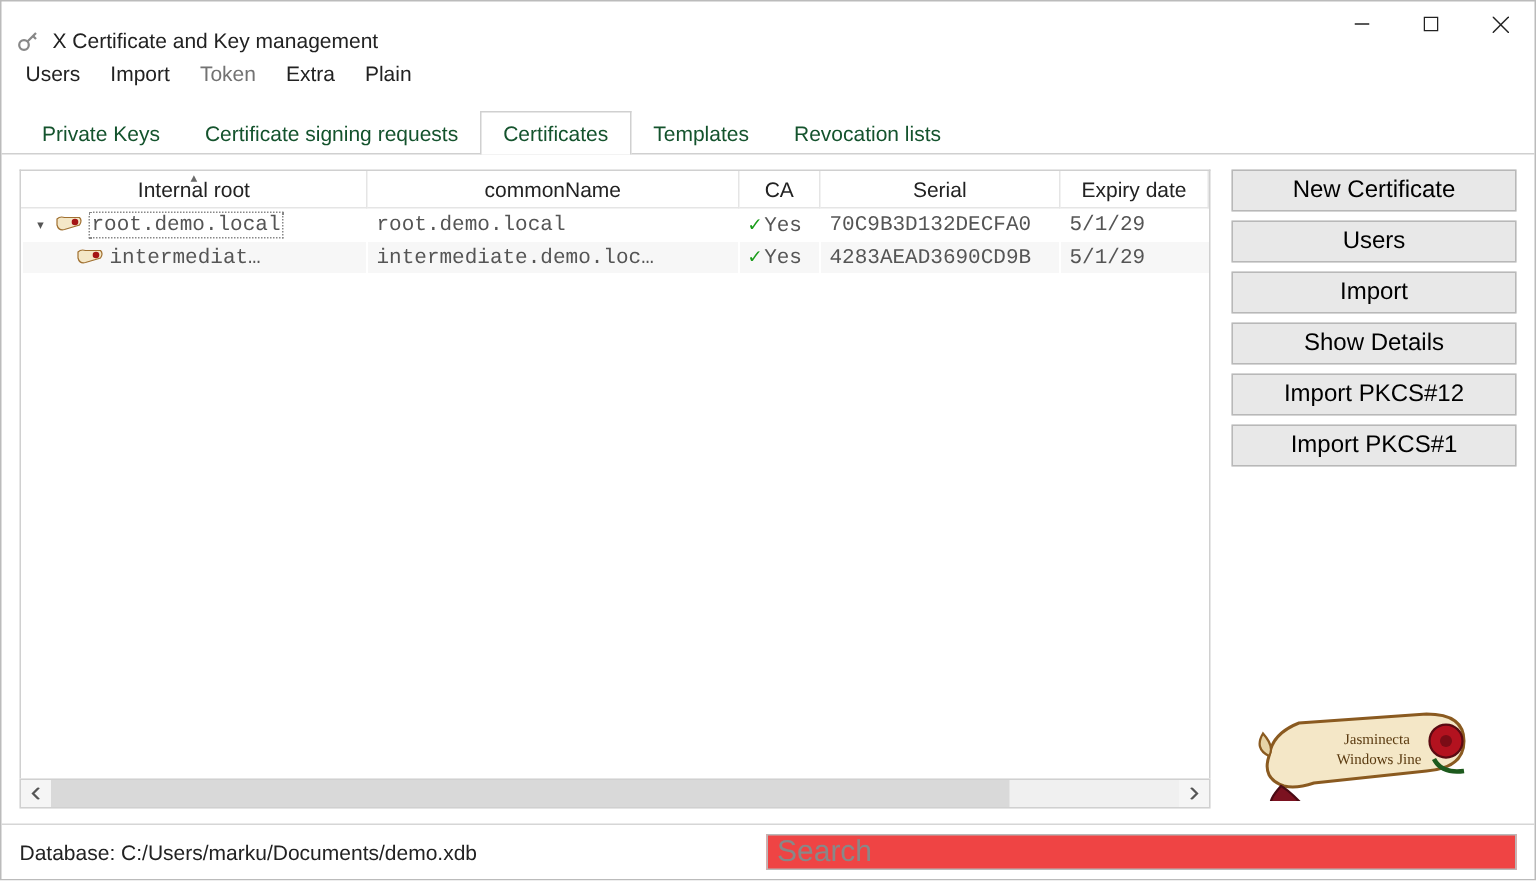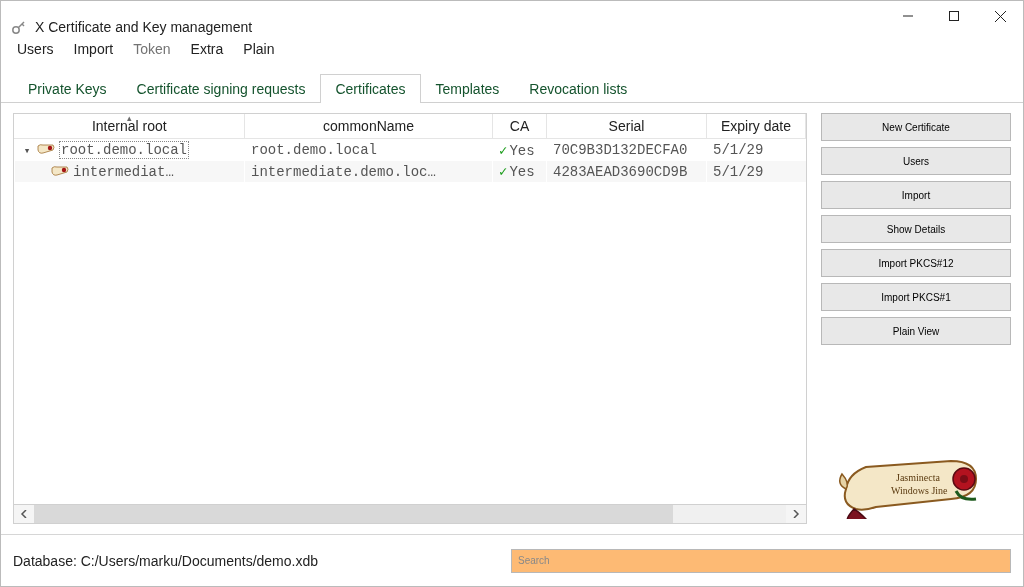--- a/index.html
+++ b/index.html
@@ -36,27 +36,27 @@
   .disclosure { width: 12px; font-size: 11px; color: #555; display: inline-block; text-align: center; }
   .indent { display:inline-block; }
   .cert-icon { width: 18px; height: 12px; display: inline-block; }
   .check { color: #1a9c1a; font-weight: bold; font-size: 14px; margin-right: 2px; }
   .selected-box { border: 1px dotted #888; padding: 0 1px; }
   .hscroll { height: 20px; border: 1px solid #d0d0d0; display: flex; align-items: center; background: #f5f5f5; }
   .sb-btn { width: 20px; height: 18px; display: flex; align-items: center; justify-content: center; color: #6b6b6b; background: #f5f5f5; }
   .sb-track { flex: 1; height: 18px; background: #f0f0f0; position: relative; }
   .sb-thumb { position: absolute; left: 0; top: 0; bottom: 0; width: 85%; background: #d9d9d9; }
   
-  .action-btn { height: 28px; background: #e8e8e8; border: 1px solid #b8b8b8; font-size: 10px; cursor: default; }
+  .action-btn { height: 28px; background: #e8e8e8; border: 1px solid #b8b8b8; font-size: 16px; cursor: default; }
   .logo-box { margin-top: auto; height: 80px; display: flex; align-items: center; justify-content: center; }
   .logo-box svg { width: 160px; height: 70px; }
   
-  .statusbar { height: 52px; border-top: 1px solid #d6d6d6; display: flex; align-items: center; padding: 0 12px; gap: 24px; }
+  .statusbar { height: 37px; border-top: 1px solid #d6d6d6; display: flex; align-items: center; padding: 0 12px; gap: 24px; }
   .statusbar .dbpath { flex: 1; white-space: nowrap; overflow: hidden; text-overflow: ellipsis; }
-  .search { width: 500px; height: 24px; border: 1px solid #b8b8b8; padding: 2px 6px; font-size: 10px; color: #333; background: #fdba74; }
+  .search { width: 500px; height: 24px; border: 1px solid #b8b8b8; padding: 2px 6px; font-size: 20px; color: #333; background: #ef4444; }
   .search::placeholder { color: #888; }
 </style>
 </head>
 <body>
 
 <div class="window">
 
   <div class="titlebar">
     <span class="icon">
       <svg width="16" height="16" viewBox="0 0 16 16">
@@ -180,21 +180,20 @@
       </div>
     </div>
 
     <div class="right-pane">
       <button class="action-btn">New Certificate</button>
       <button class="action-btn">Users</button>
       <button class="action-btn">Import</button>
       <button class="action-btn">Show Details</button>
       <button class="action-btn">Import PKCS#12</button>
       <button class="action-btn">Import PKCS#1</button>
-      <button class="action-btn">Plain View</button>
       <div class="logo-box">
         <svg viewBox="0 0 160 70">
           <path d="M20 60 Q5 55 10 40 Q12 25 30 18 L115 12 Q140 12 140 30 Q140 48 115 50 L40 58 Q28 62 20 60 Z" fill="#f4e7c7" stroke="#8a5a20" stroke-width="2"></path>
           <path d="M10 40 Q0 35 6 25 Q14 34 10 40 Z" fill="#e6d3a6" stroke="#8a5a20" stroke-width="1.5"></path>
           <path d="M18 60 Q0 80 30 70 Q22 62 18 60 Z" fill="#7b1220" stroke="#4a0a14" stroke-width="1.5"></path>
           <circle cx="128" cy="30" r="11" fill="#b3121f" stroke="#5a0a12" stroke-width="1.5"></circle>
           <circle cx="128" cy="30" r="4" fill="#7b0c16"></circle>
           <path d="M120 42 Q125 52 140 50" fill="none" stroke="#1d5a1d" stroke-width="3"></path>
           <text x="60" y="32" font-family="cursive" font-size="10" fill="#5a3a10">Jasminecta</text>
           <text x="55" y="45" font-family="cursive" font-size="10" fill="#5a3a10">Windows  Jine</text>

